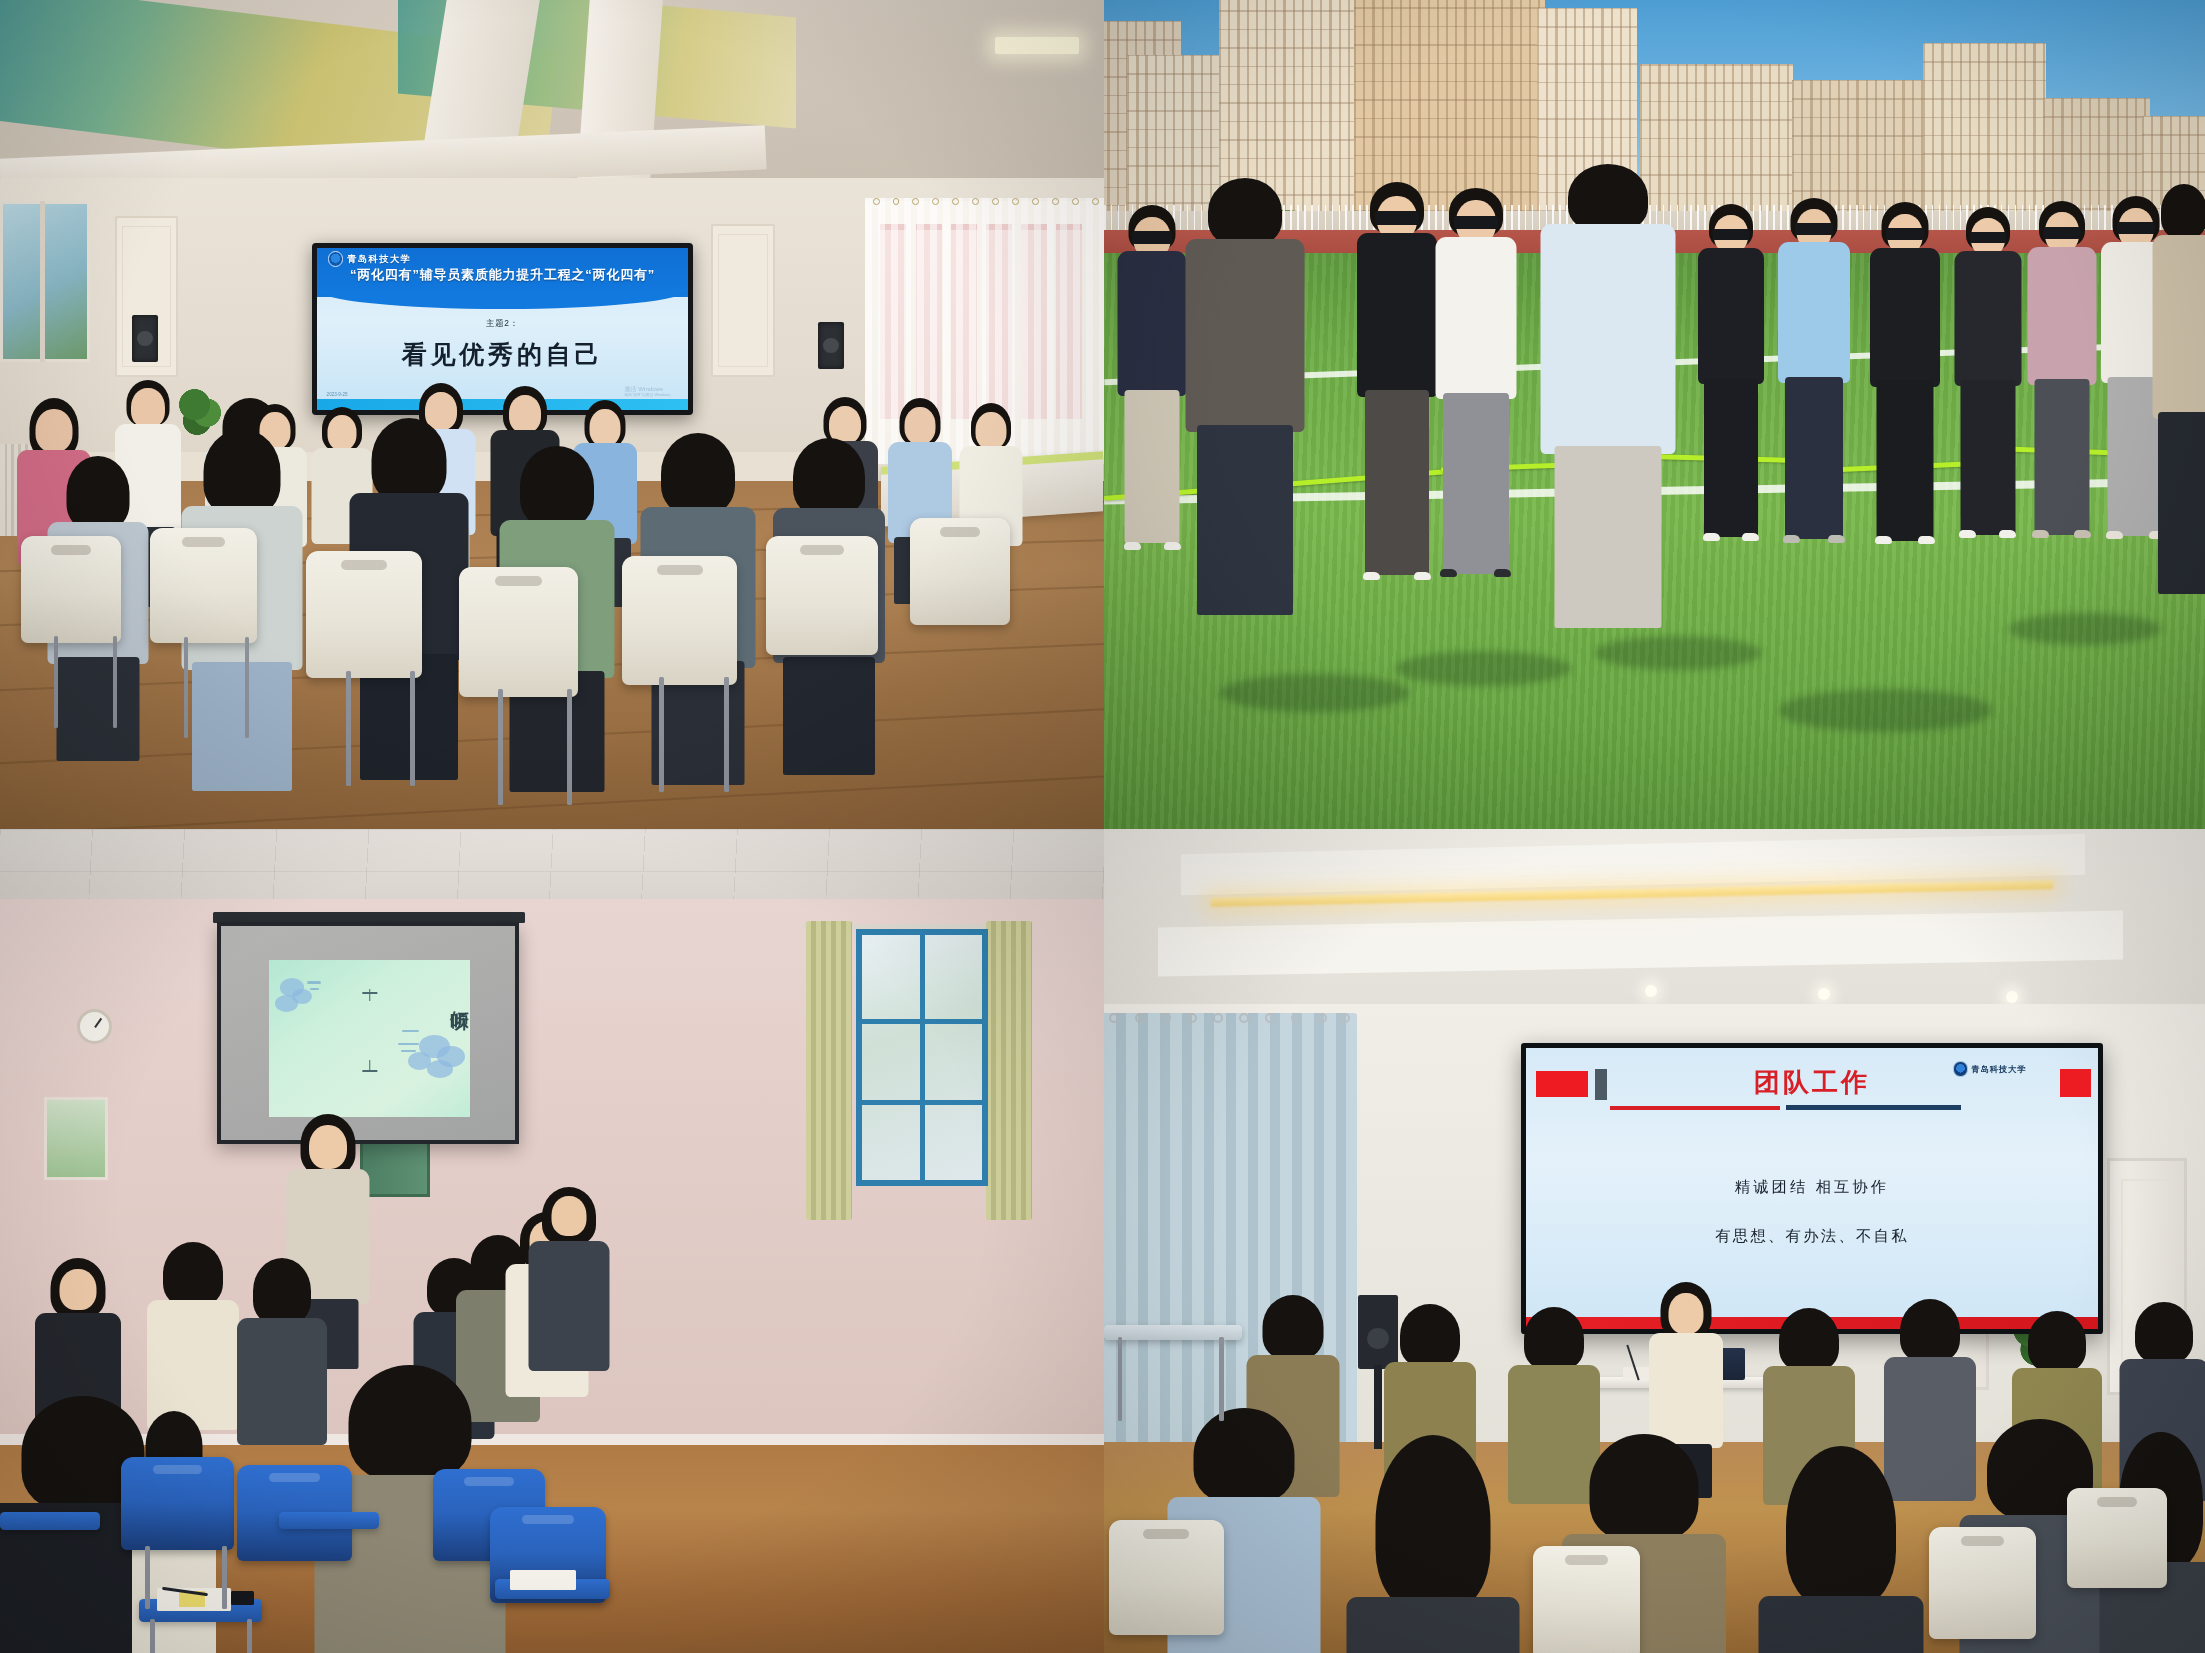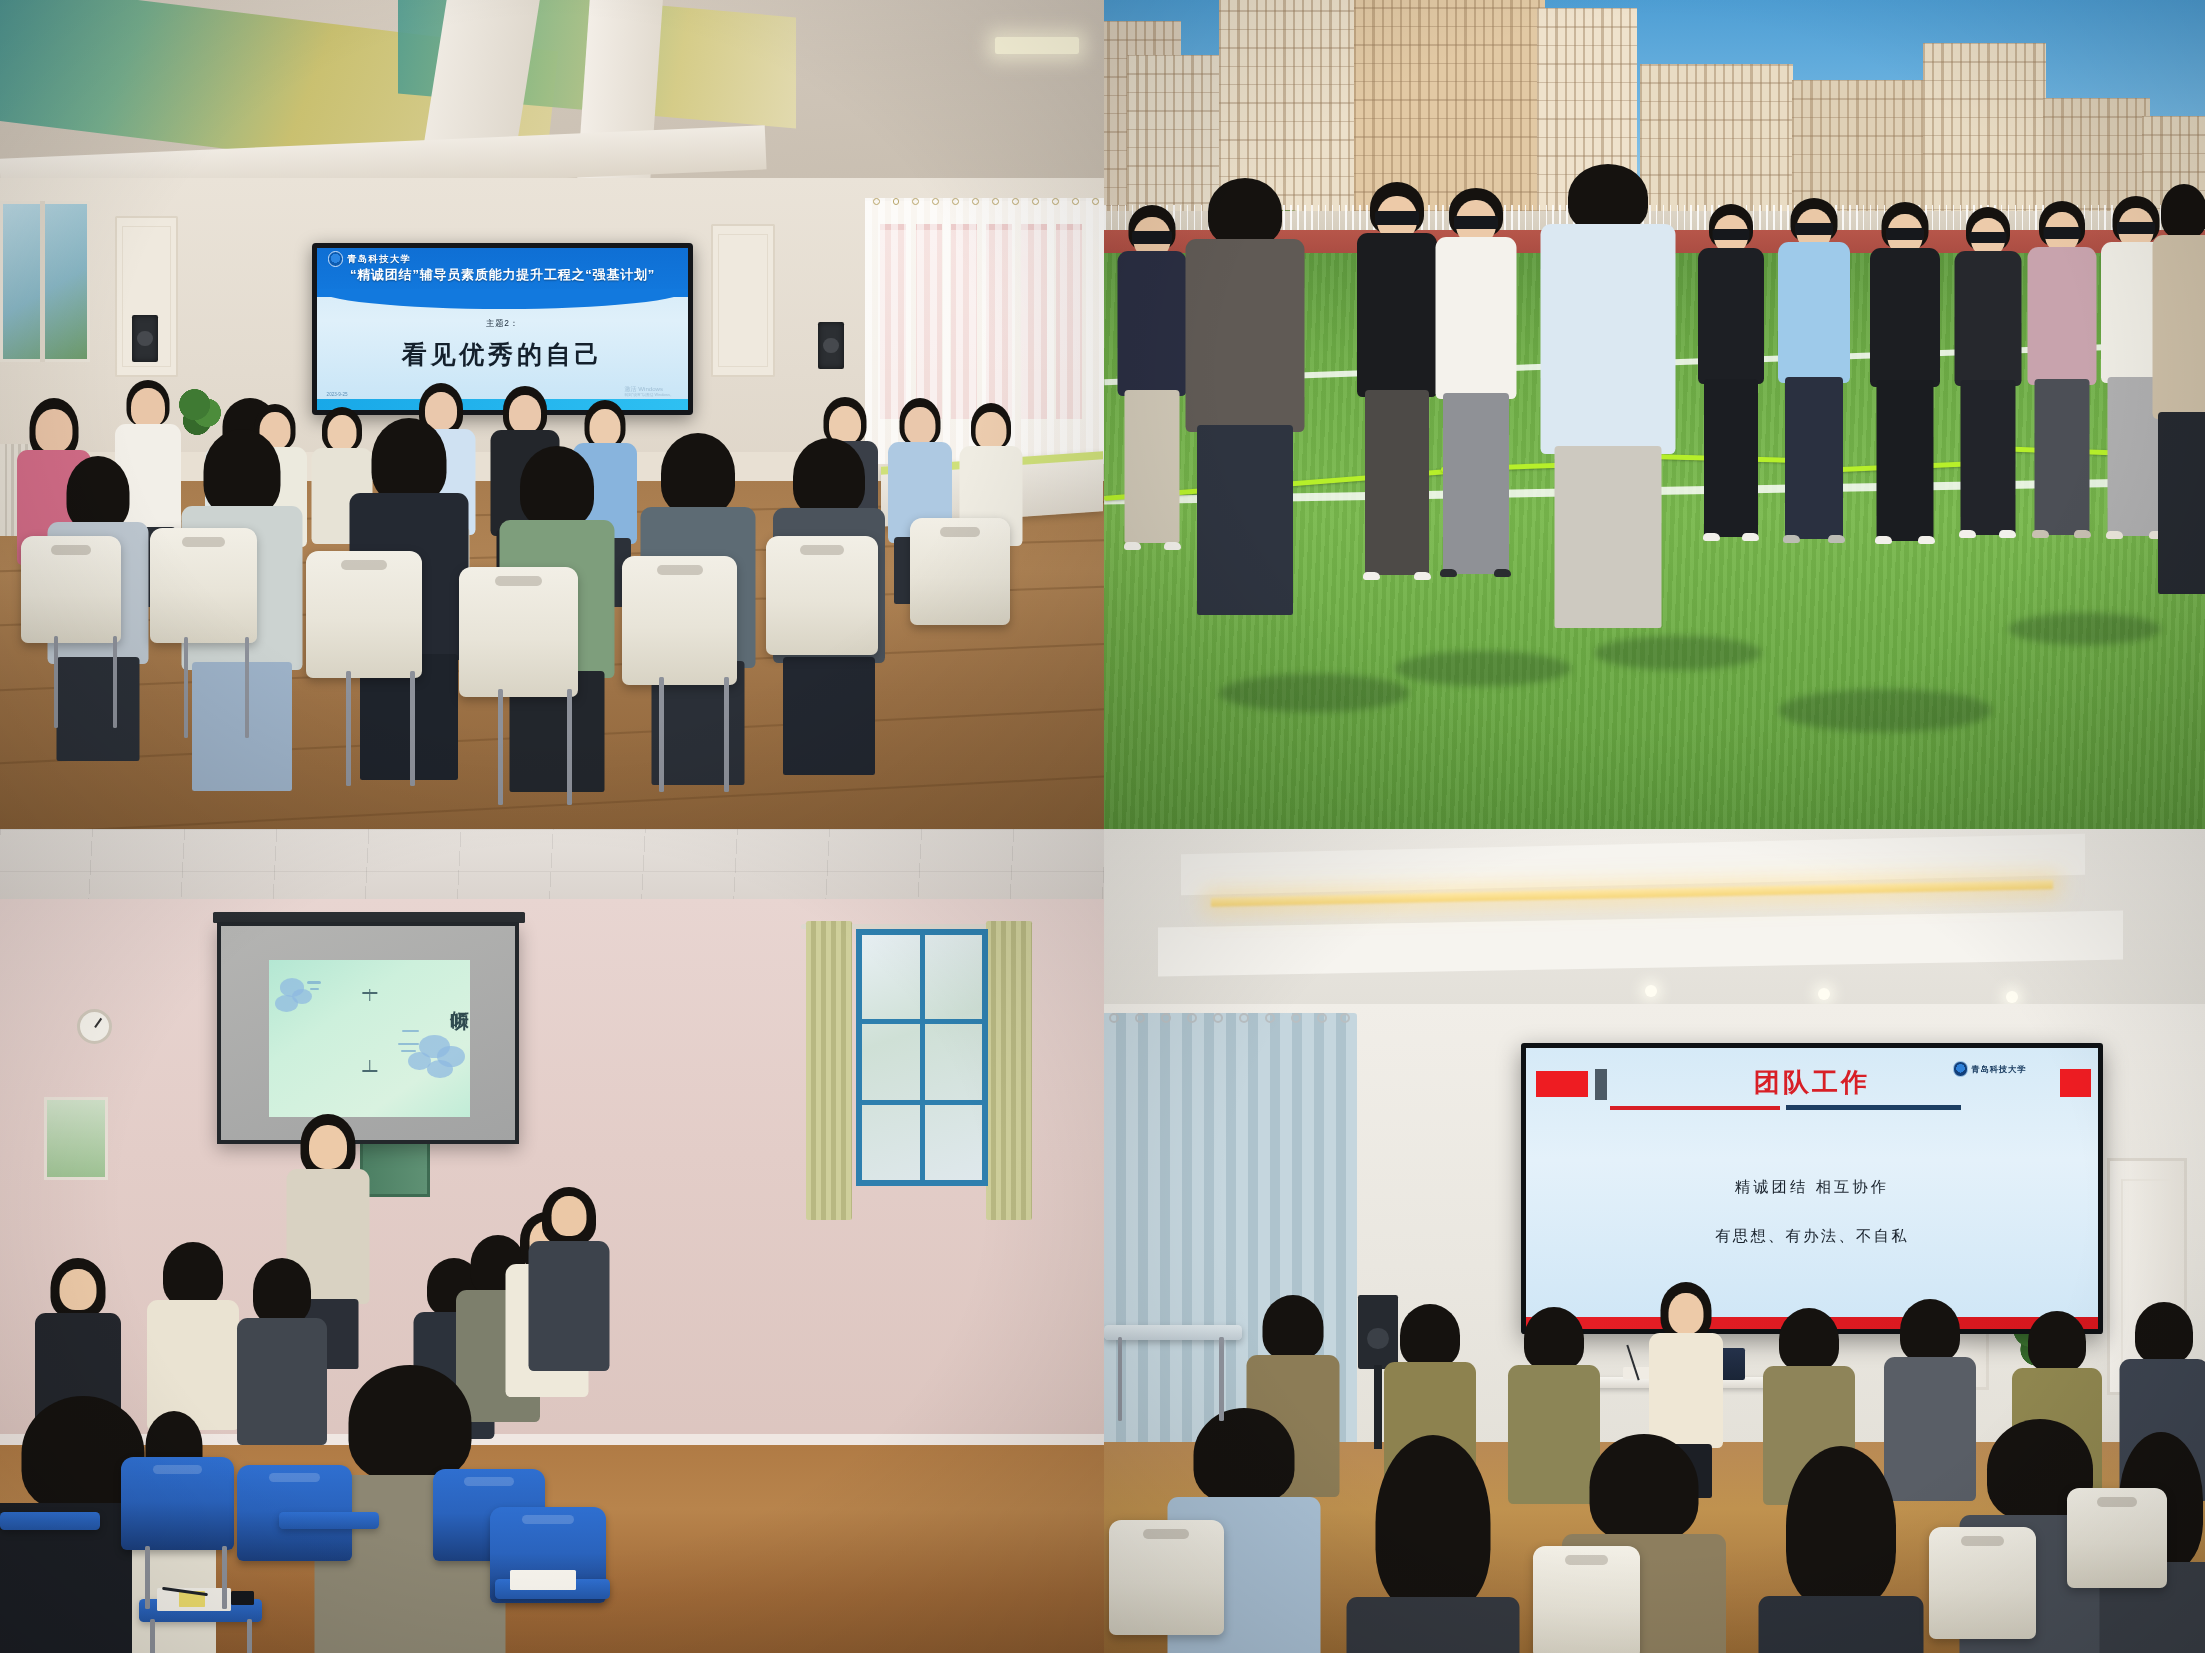--- a/index.html
+++ b/index.html
@@ -366,21 +366,21 @@
         <div class="tl-ring" style="left:227px"></div>
     </div>
 
     <div class="layer tv-bezel">
       <div class="tv-screen">
         <div class="tv-header"></div>
         <div class="tv-logo">
           <span class="tv-logo-mark"></span>
           <span class="tv-logo-cn">青岛科技大学</span>
         </div>
-        <div class="tv-banner">“精诚团结”辅导员素质能力提升工程之“强基计划”</div>
+        <div class="tv-banner">“两化四有”辅导员素质能力提升工程之“两化四有”</div>
         <div class="tv-sub">主题2：</div>
         <div class="tv-title">看见优秀的自己</div>
         <div class="tv-date">2023-9-25</div>
         <div class="tv-wm">
           <span>激活 Windows</span>
           <small>转到“设置”以激活 Windows。</small>
         </div>
         <div class="tv-strip"></div>
       </div>
     </div>

